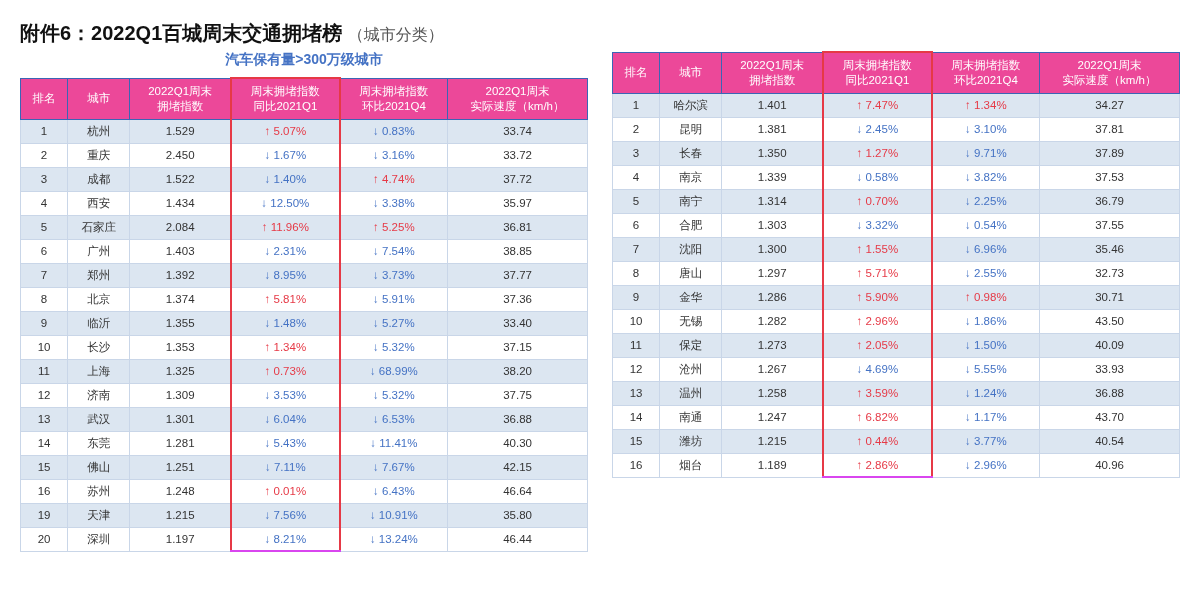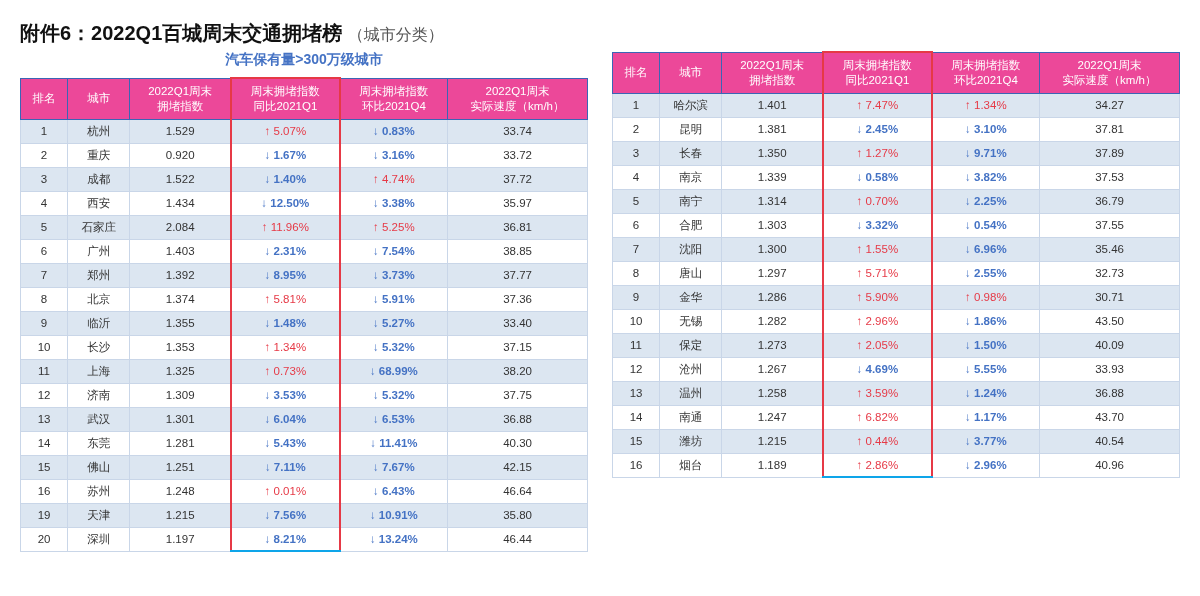--- a/index.html
+++ b/index.html
@@ -64,24 +64,24 @@
       border: 1px solid #c9d6e8;
     }
     .highlighted-col {
       border-left: 2px solid #e63946 !important;
       border-right: 2px solid #e63946 !important;
     }
     thead th.highlighted-col {
       border-top: 2px solid #e63946 !important;
     }
     .last-highlighted {
-      border-bottom: 2px solid #0ea5e9;
+      border-bottom: 2px solid #d946ef;
     }
     .arrow-up { color: #e63946; text-align: right; }
-    .arrow-down { color: #4472C4; font-weight: bold; }
+    .arrow-down { color: #4472C4; }
   </style>
 </head>
 <body>
 
 <div class="page-title">
   <span>附件6：2022Q1百城周末交通拥堵榜</span>
   <span class="subtitle">（城市分类）</span>
 </div>
 
 <div class="tables-container">
@@ -104,21 +104,21 @@
             <td>1</td>
             <td>杭州</td>
             <td>1.529</td>
             <td class="highlighted-col"><span class="arrow-up">↑ 5.07%</span></td>
             <td><span class="arrow-down">↓ 0.83%</span></td>
             <td>33.74</td>
           </tr>
           <tr>
             <td>2</td>
             <td>重庆</td>
-            <td>0.920</td>
+            <td>2.450</td>
             <td class="highlighted-col"><span class="arrow-down">↓ 1.67%</span></td>
             <td><span class="arrow-down">↓ 3.16%</span></td>
             <td>33.72</td>
           </tr>
           <tr>
             <td>3</td>
             <td>成都</td>
             <td>1.522</td>
             <td class="highlighted-col"><span class="arrow-down">↓ 1.40%</span></td>
             <td><span class="arrow-up">↑ 4.74%</span></td>

